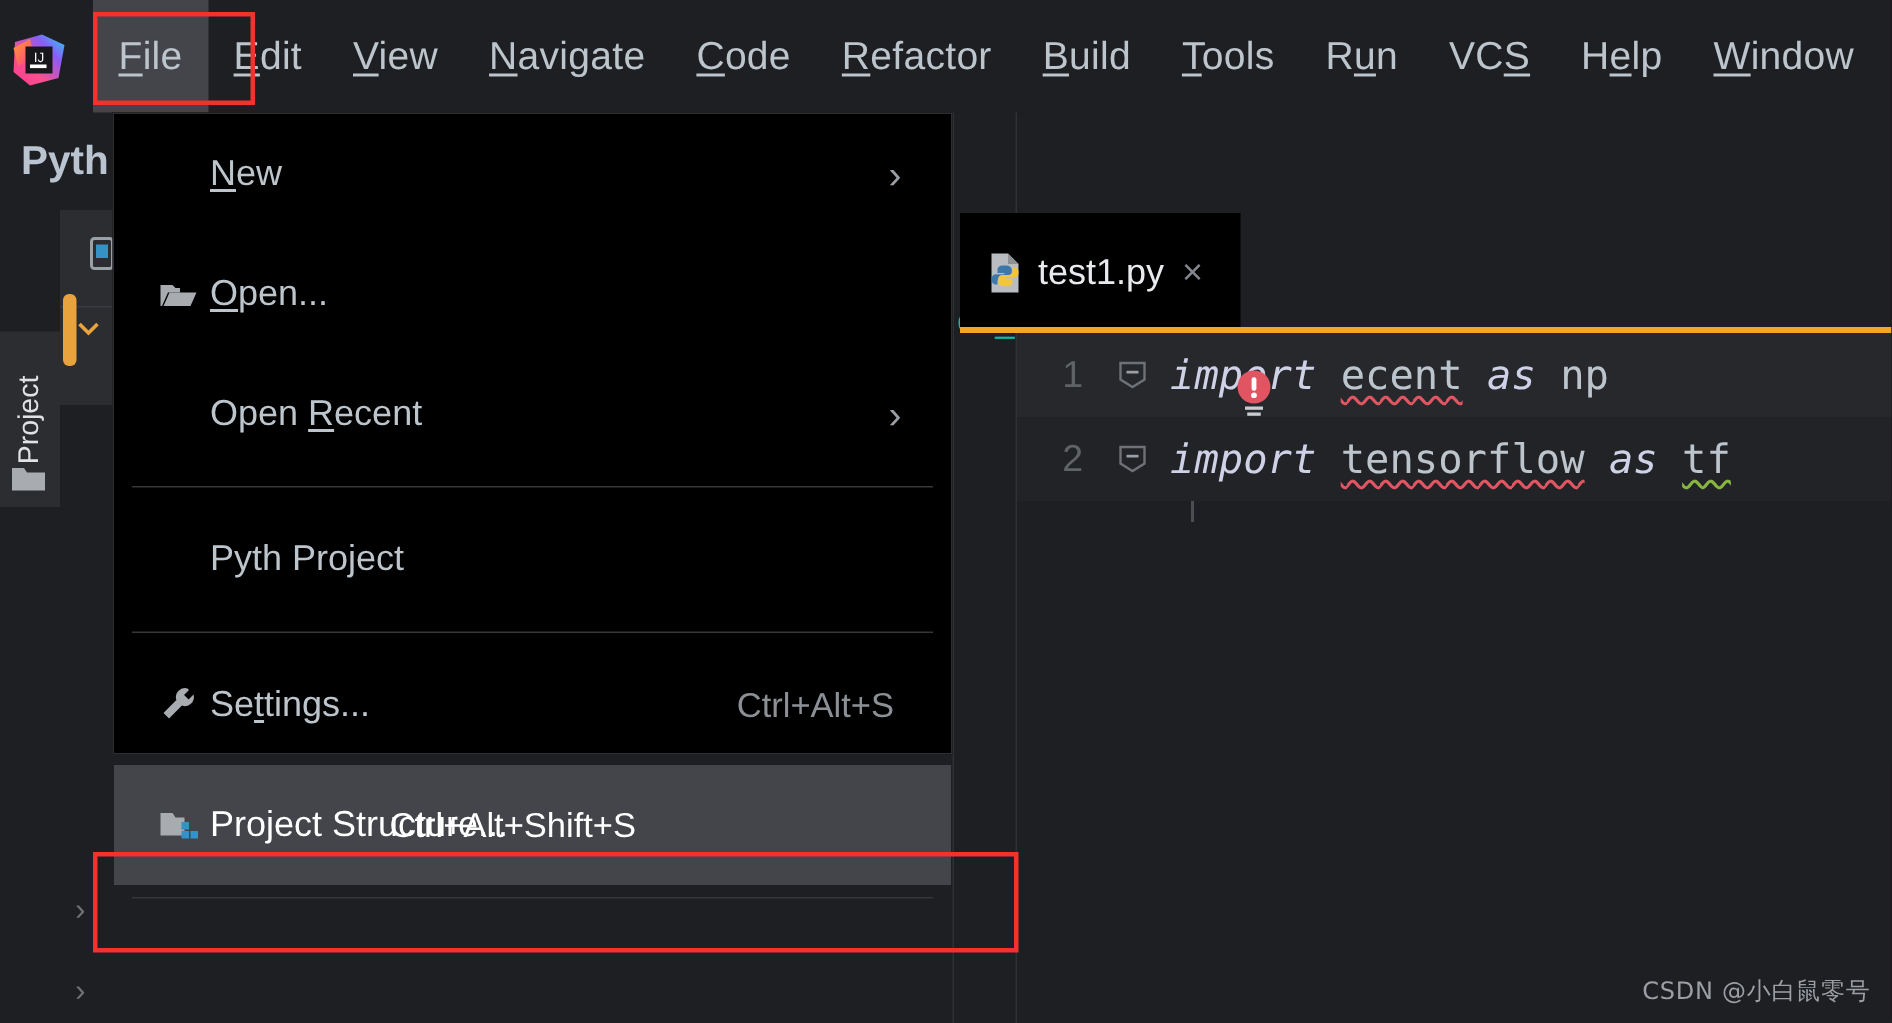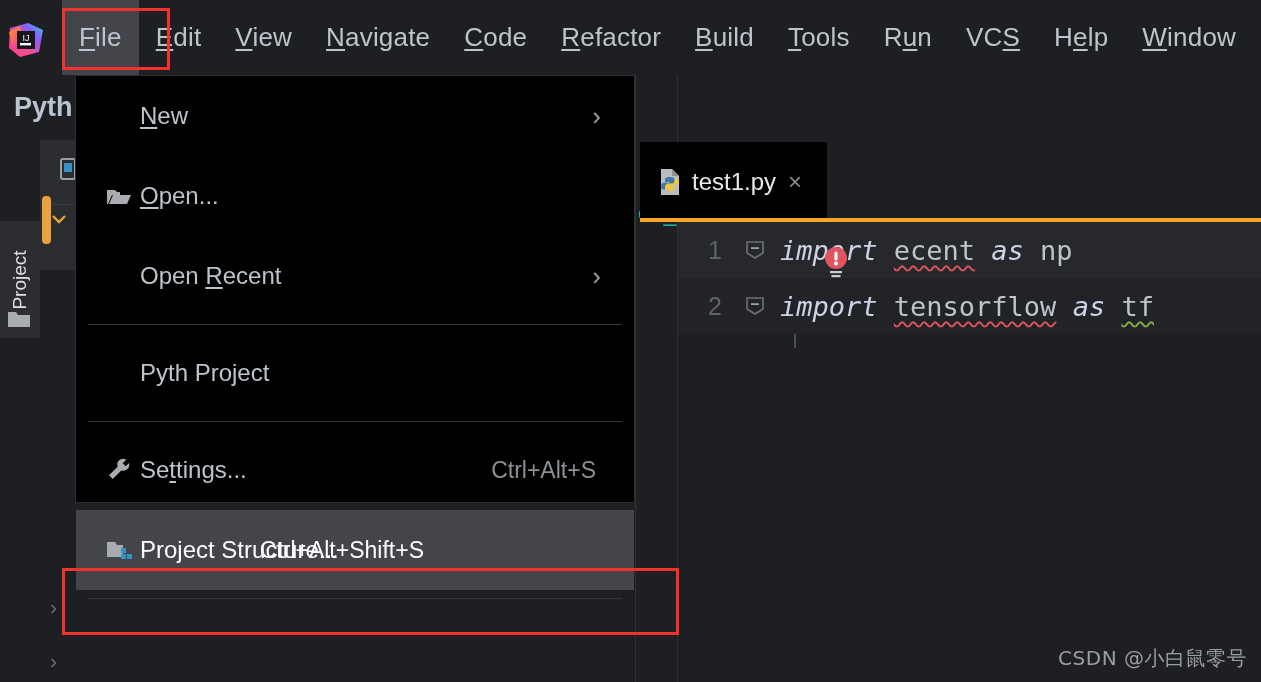--- a/index.html
+++ b/index.html
@@ -147,21 +147,21 @@
 
   
   .anno-ps {
     position: absolute; left: 62px; top: 568px; width: 617px; height: 67px;
     border: 3px solid #f2332d; pointer-events: none; z-index: 45;
   }
 
   
   .watermark {
     position: absolute; right: 14px; bottom: 10px;
-    color: #9b9ea3; font-size: 20px; letter-spacing: .5px;
+    color: #9b9ea3; font-size: 16px; letter-spacing: .5px;
     font-family: "DejaVu Sans", sans-serif;
   }
 </style>
 </head>
 <body>
 
 <div id="root">
 
   <div class="menubar">
     <span class="ij-logo">

